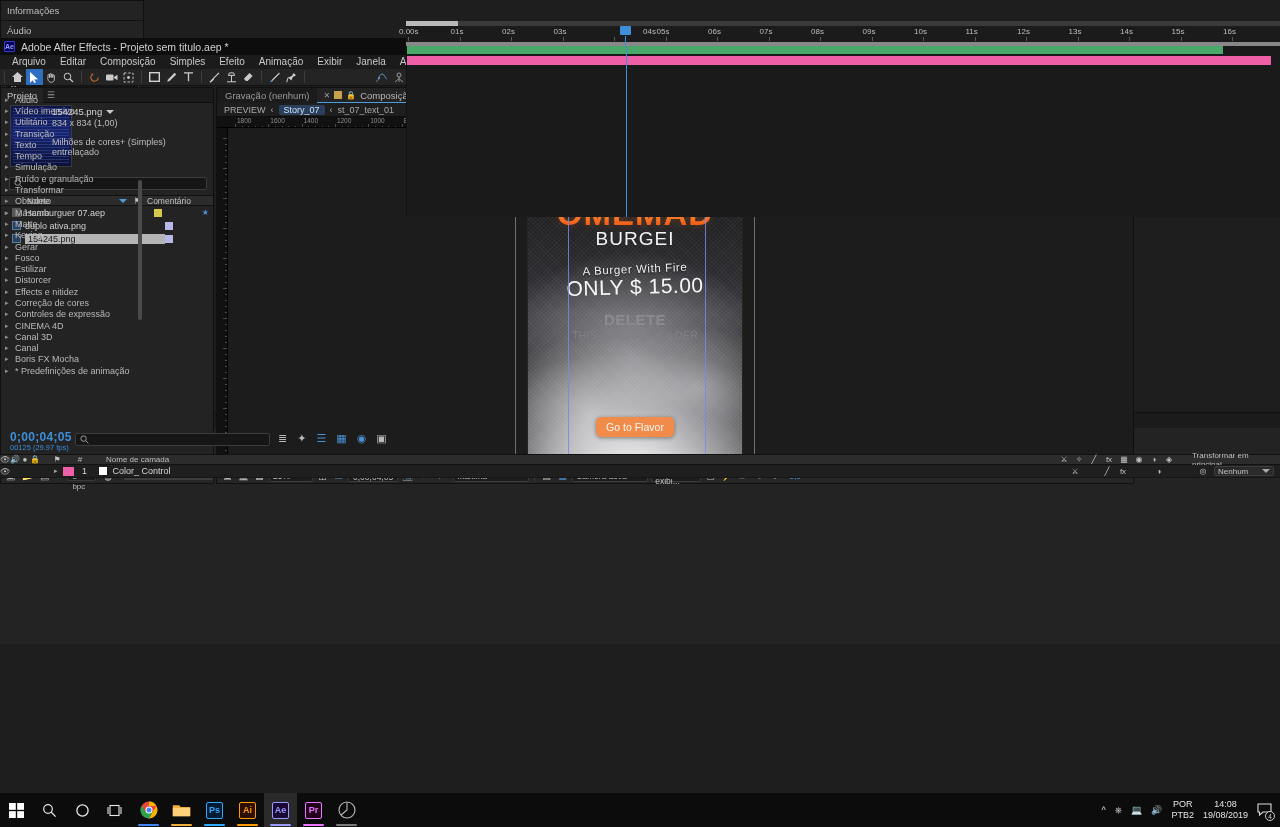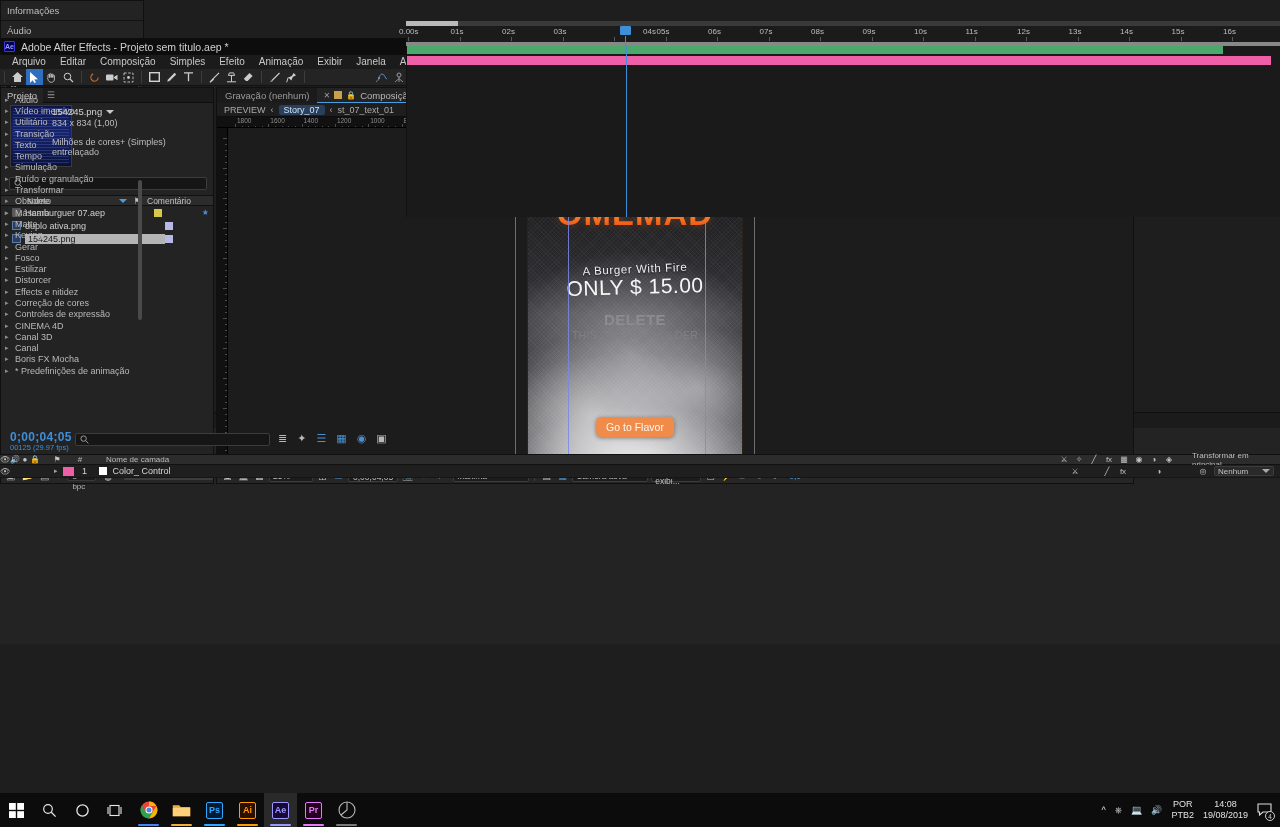--- a/index.html
+++ b/index.html
@@ -726,20 +726,21 @@
         <div class="vline" style="top: 334px; left: 8px; width: 2px;"></div>
         <div class="vline" style="top: 340px;"></div>
       </div>
 
     <div class="comp-canvas">
       <div class="sel-box"></div>
       <div class="artboard">
         <div class="ab-inner">
           <div class="smoke"></div>
           <div class="t-home">OMEMAD</div>
+          <div class="t-burger">BURGEI</div>
           <div class="t-sub">A Burger With Fire</div>
           <div class="t-price">ONLY $ 15.00</div>
           <div class="t-del">DELETE</div>
           <div class="t-ph">THIS OMEMAD HOLDER</div>
           <div class="cta">Go to Flavor</div>
           <div class="guide-v" style="left:40px;"></div>
           <div class="guide-v" style="left:177px;"></div>
         </div>
         <div class="ab-frame"></div>
       </div>

